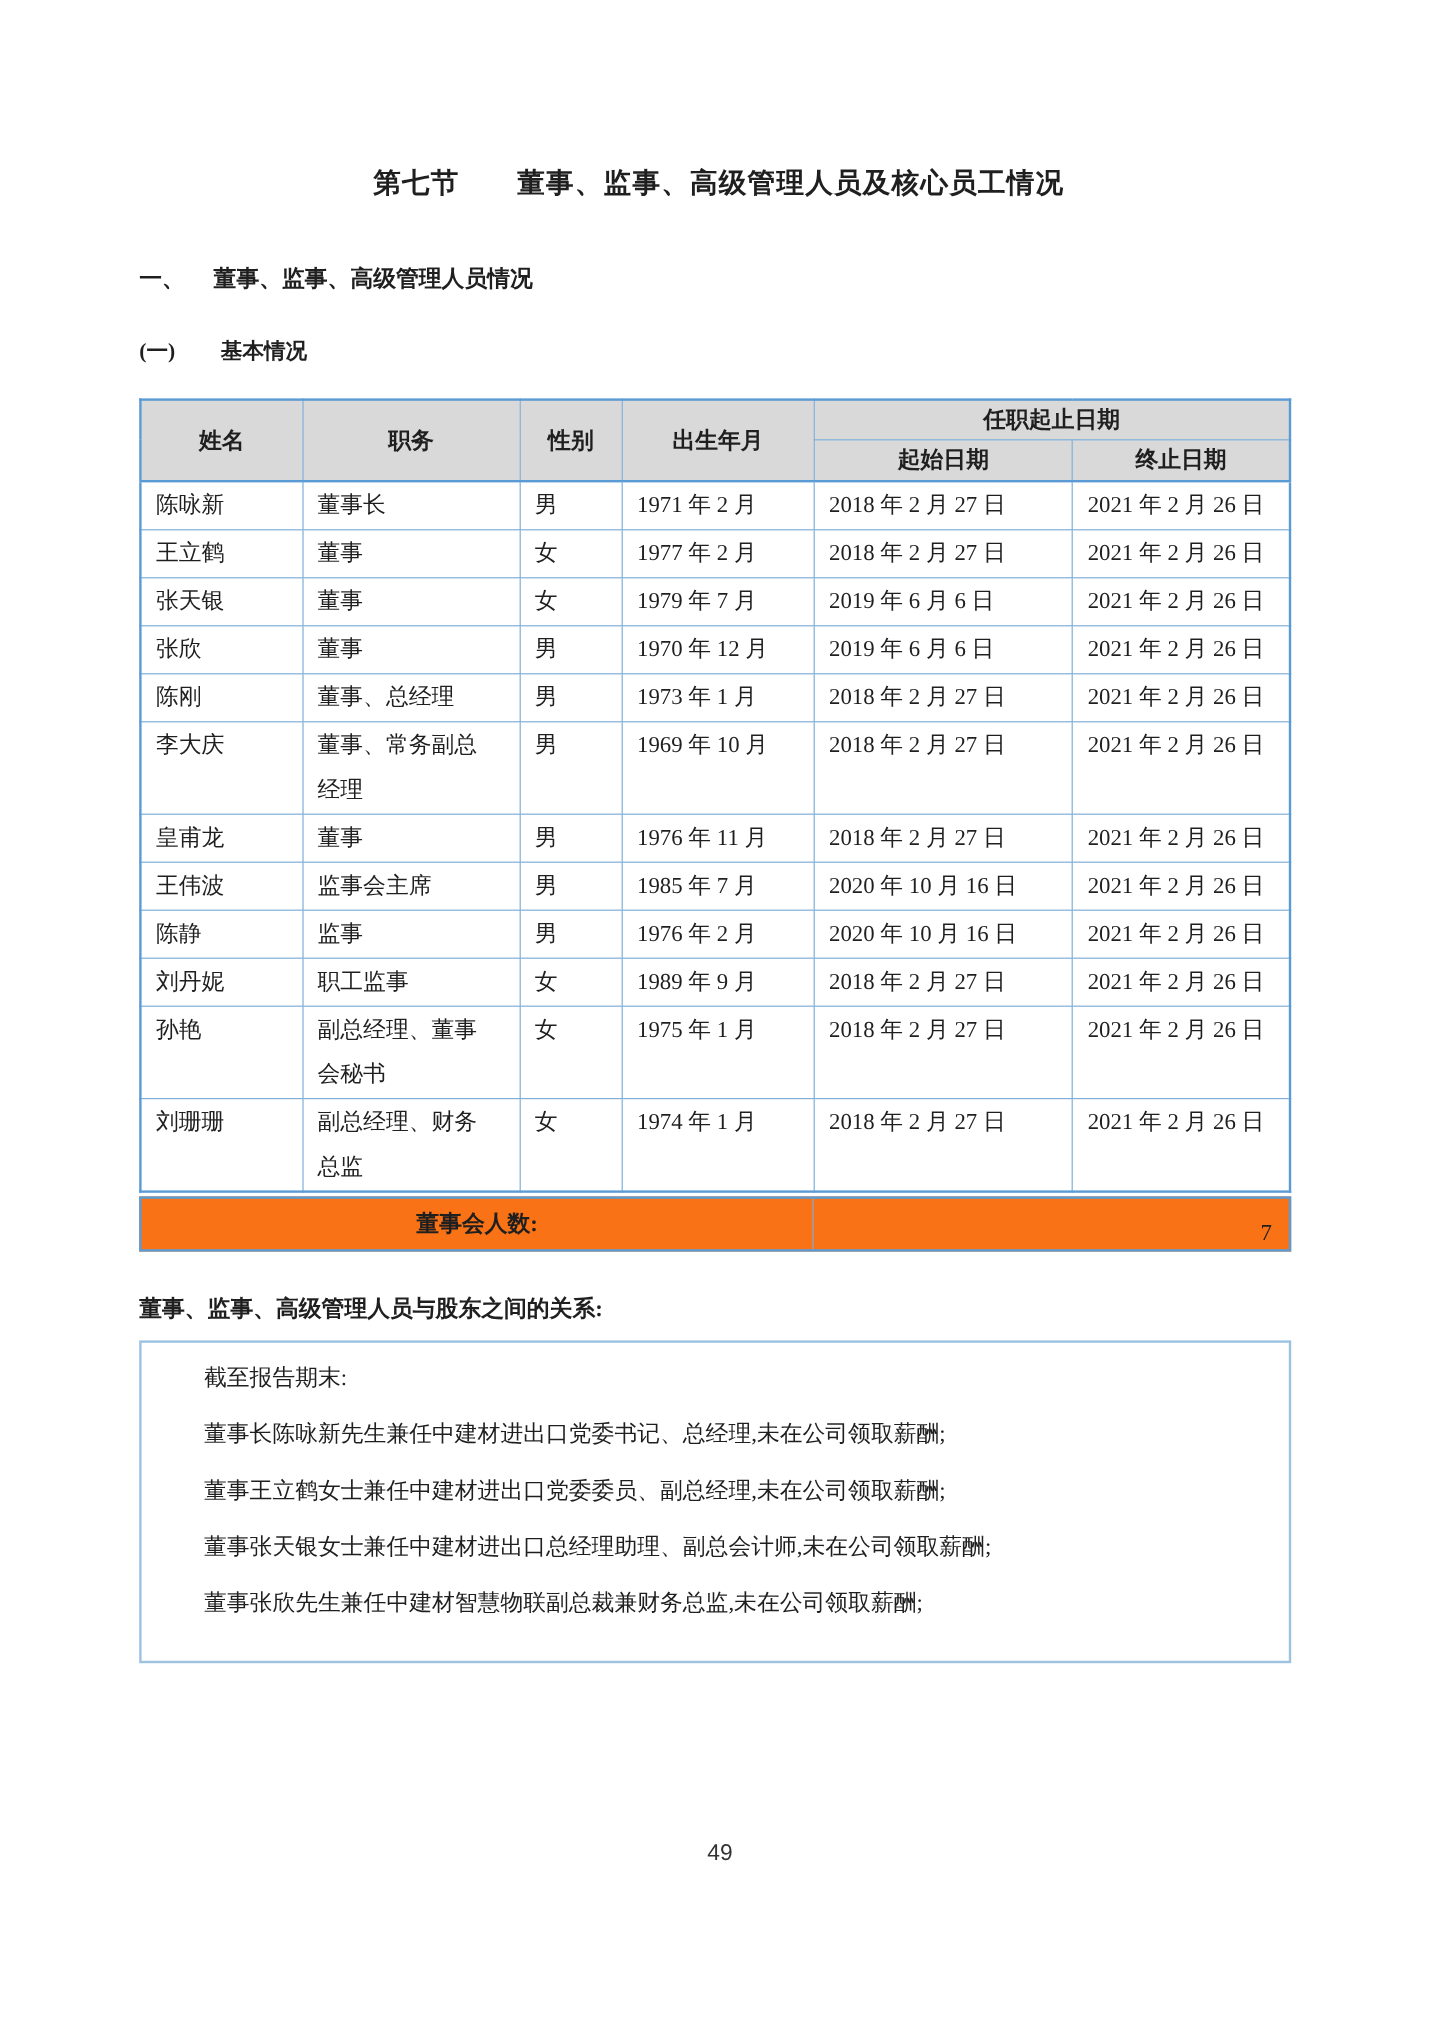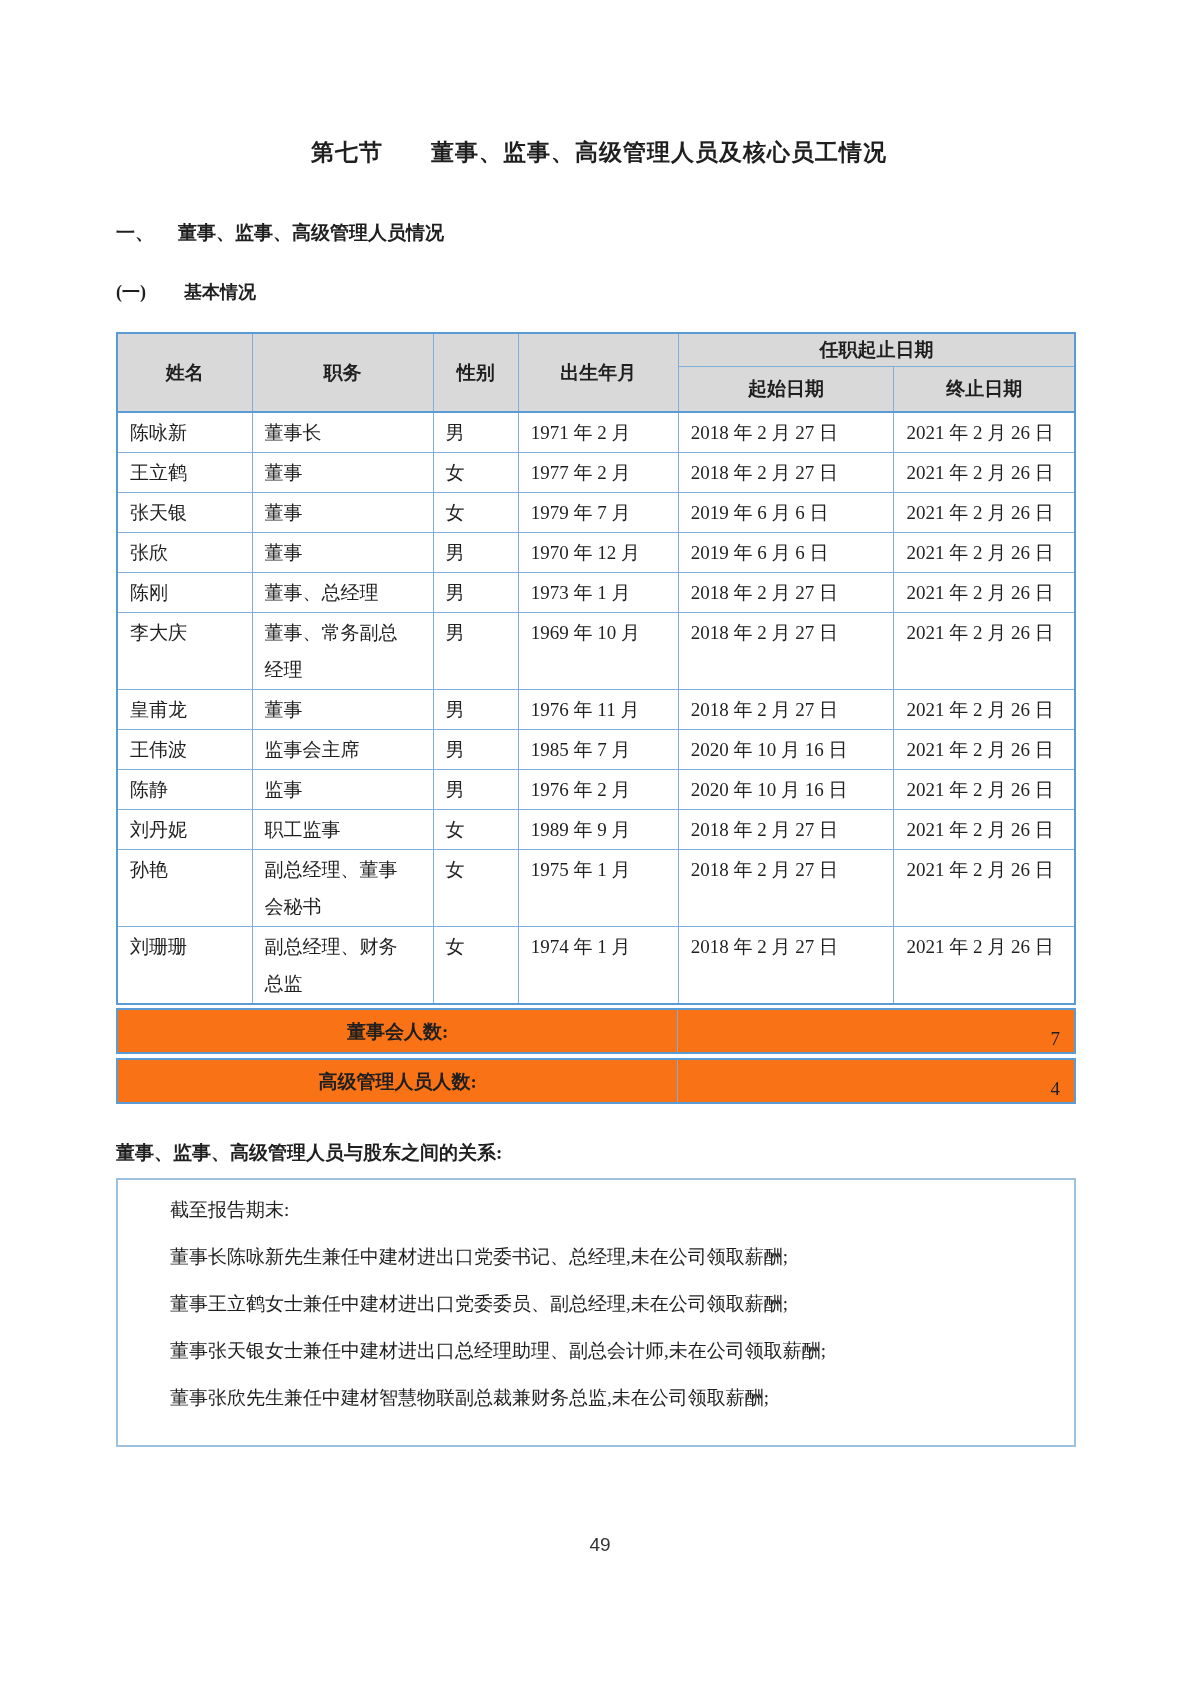--- a/index.html
+++ b/index.html
@@ -43,21 +43,21 @@
   }
   table.mgmt { border: 2.5px solid #5b9bd5; }
   table.mgmt thead th {
     background: #d9d9d9;
     font-size: 19px;
     font-weight: 700;
     text-align: center;
     padding: 2px 4px;
   }
   table.mgmt thead tr.hr1 th { height: 33px; }
-  table.mgmt thead tr.hr2 th { height: 46px; }
+  table.mgmt thead tr.hr2 th { height: 35px; }
   table.mgmt thead { border-bottom: 2.5px solid #5b9bd5; }
   table.mgmt td {
     font-size: 19px;
     line-height: 37px;
     padding: 1px 12px 1px 12px;
     vertical-align: top;
     overflow: hidden;
   }
   td.c-position { white-space: pre-line; }
   td.c-birth, td.c-start, td.c-end { white-space: nowrap; }
@@ -265,24 +265,20 @@
     <td class="c-end">2021 年 2 月 26 日</td>
   </tr>
 </tbody>
 </table>
 
 <div class="summary-rows">
   <div class="srow">
     <div class="slabel">董事会人数:</div>
     <div class="svalue">7</div>
   </div>
-  <div class="srow">
-    <div class="slabel">高级管理人员人数:</div>
-    <div class="svalue">4</div>
-  </div>
 </div>
 
 <div class="rel-heading">董事、监事、高级管理人员与股东之间的关系:</div>
 
 <div class="rel-box">
   <p>截至报告期末:</p>
   <p>董事长陈咏新先生兼任中建材进出口党委书记、总经理,未在公司领取薪酬;</p>
   <p>董事王立鹤女士兼任中建材进出口党委委员、副总经理,未在公司领取薪酬;</p>
   <p>董事张天银女士兼任中建材进出口总经理助理、副总会计师,未在公司领取薪酬;</p>
   <p>董事张欣先生兼任中建材智慧物联副总裁兼财务总监,未在公司领取薪酬;</p>

